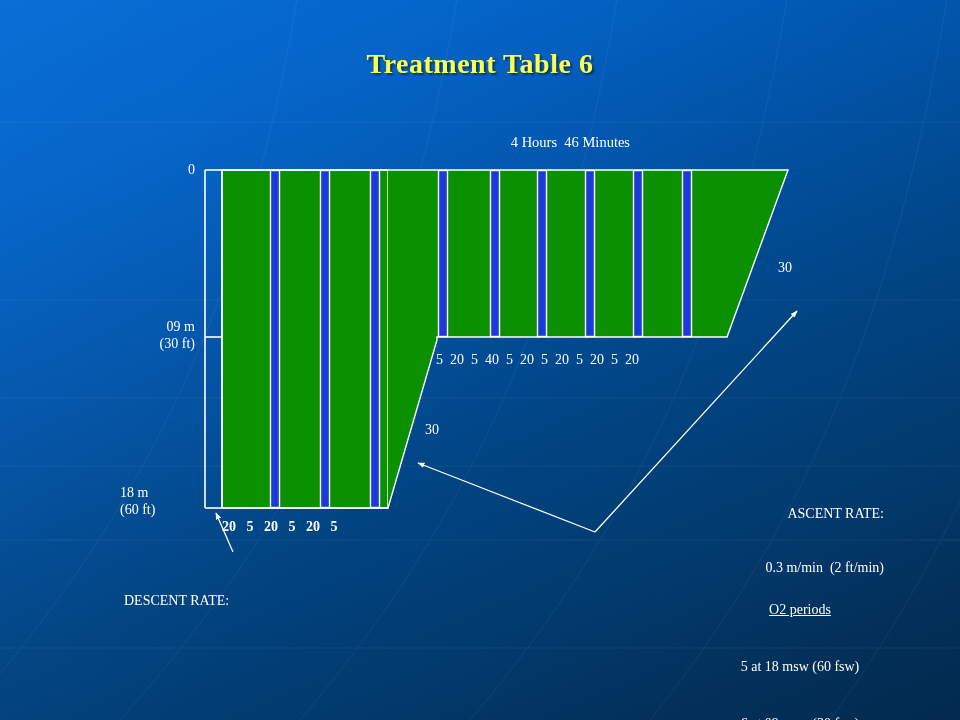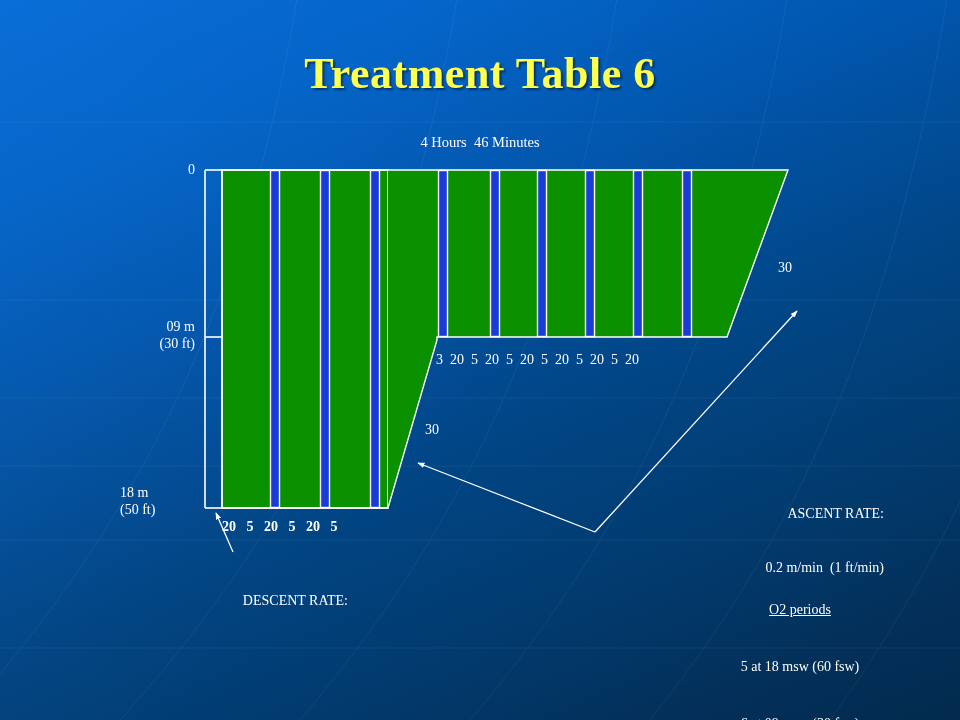--- a/index.html
+++ b/index.html
@@ -30,42 +30,42 @@
   }
 
   
   #title {
     position: absolute;
     left: 0;
     top: 48px;
     width: 960px;
     text-align: center;
     color: #ffff4d;
-    font-size: 44px;
+    font-size: 28px;
     font-weight: bold;
     letter-spacing: 0.5px;
     text-shadow: 2px 2px 2px rgba(0,0,0,0.45);
   }
 
   
   .lbl {
     position: absolute;
     color: #ffffff;
     font-size: 14px;
     line-height: 17px;
     white-space: pre;
   }
   .lbl.center { text-align: center; }
   .u { text-decoration: underline; }
 
   #duration-label {
     left: 330px;
     top: 134px;
     width: 300px;
-    text-align: center;
+    text-align: right;
     font-size: 14.5px;
   }
   #depth-0-label   { left: 155px; top: 161px; width: 40px; text-align: right; }
   #depth-9-label   { left: 120px; top: 318px; width: 75px; text-align: right; }
   #depth-18-label  { left: 120px; top: 484px; width: 75px; text-align: left; }
 
   #stop-30-lower   { left: 425px; top: 421px; }
   #stop-30-upper   { left: 778px; top: 259px; }
 
   #bottom-times {
@@ -75,24 +75,24 @@
     letter-spacing: 0px;
     font-weight: bold;
   }
   #middle-times {
     left: 436px;
     top: 351px;
     width: 300px;
   }
 
   #descent-note {
-    left: 118px;
+    left: 124px;
     top: 556px;
     width: 230px;
-    text-align: right;
+    text-align: left;
     line-height: 18px;
   }
   #ascent-note {
     left: 684px;
     top: 469px;
     width: 200px;
     text-align: right;
     line-height: 18px;
   }
   #o2-note {
@@ -136,35 +136,35 @@
   </svg>
 
   <div id="title">Treatment Table 6</div>
 
   <div class="lbl" id="duration-label">4 Hours  46 Minutes</div>
 
   <div class="lbl" id="depth-0-label">0</div>
   <div class="lbl" id="depth-9-label">09 m
 (30 ft)</div>
   <div class="lbl" id="depth-18-label">18 m
-(50 ft)</div>
+(60 ft)</div>
 
   <div class="lbl" id="stop-30-lower">30</div>
   <div class="lbl" id="stop-30-upper">30</div>
 
   <div class="lbl" id="bottom-times">20   5   20   5   20   5</div>
-  <div class="lbl" id="middle-times">3  20  5  20  5  20  5  20  5  20  5  20</div>
+  <div class="lbl" id="middle-times">5  20  5  40  5  20  5  20  5  20  5  20</div>
 
   <div class="lbl center" id="descent-note">
     <div>DESCENT RATE:</div>
   </div>
 
   <div class="lbl center" id="ascent-note">
     <div>ASCENT RATE:</div>
-    <div>0.2 m/min  (1 ft/min)</div>
+    <div>0.3 m/min  (2 ft/min)</div>
   </div>
 
   <div class="lbl center" id="o2-note">
     <div class="u">O2 periods</div>
     <div>5 at 18 msw (60 fsw)</div>
     <div>6 at 09 msw (30 fsw)</div>
   </div>
 
   <svg id="profile" viewBox="0 0 960 720">
 

